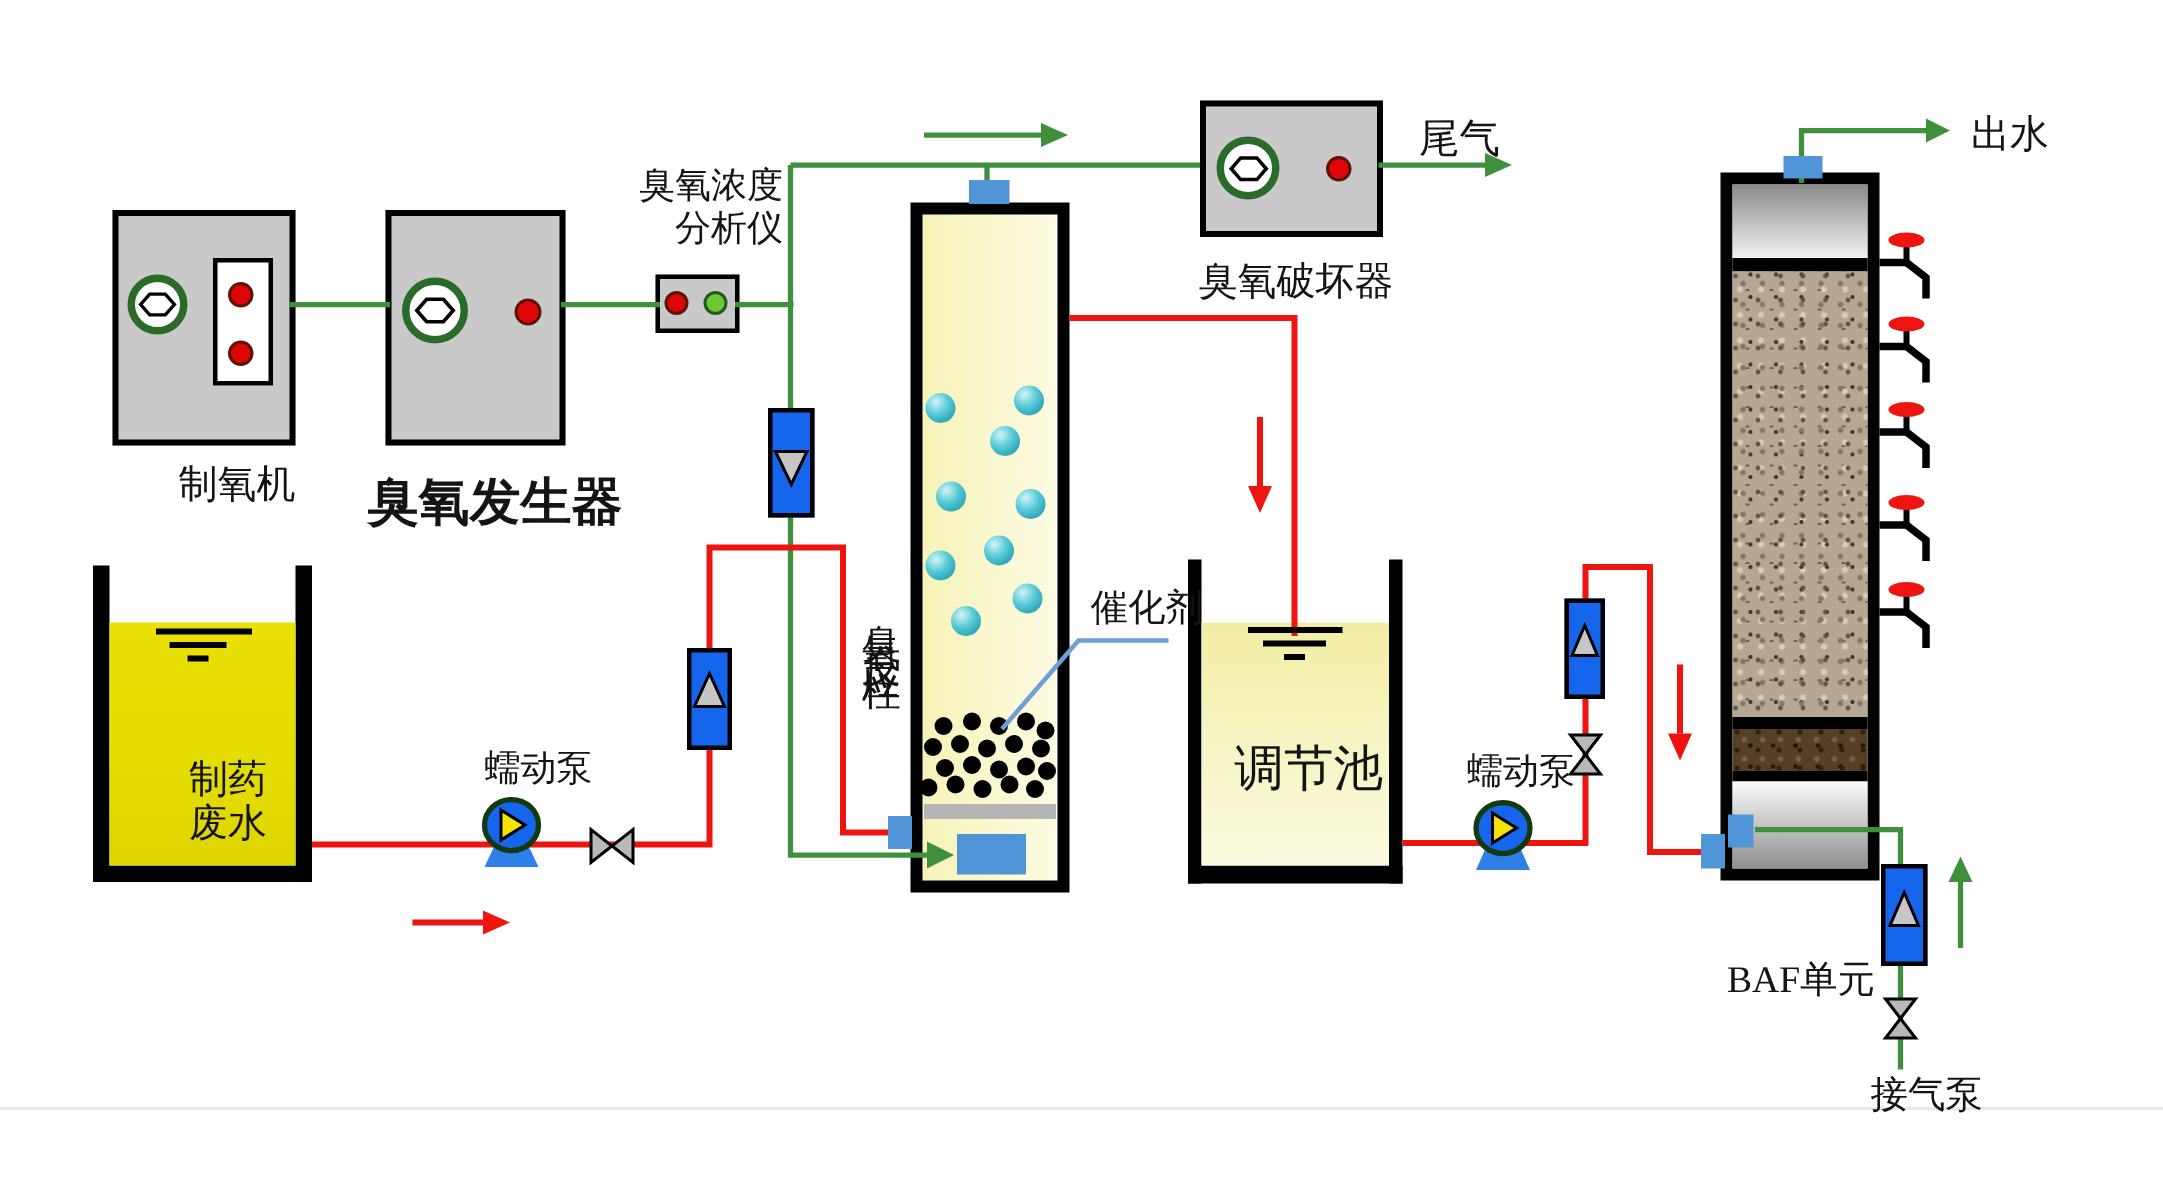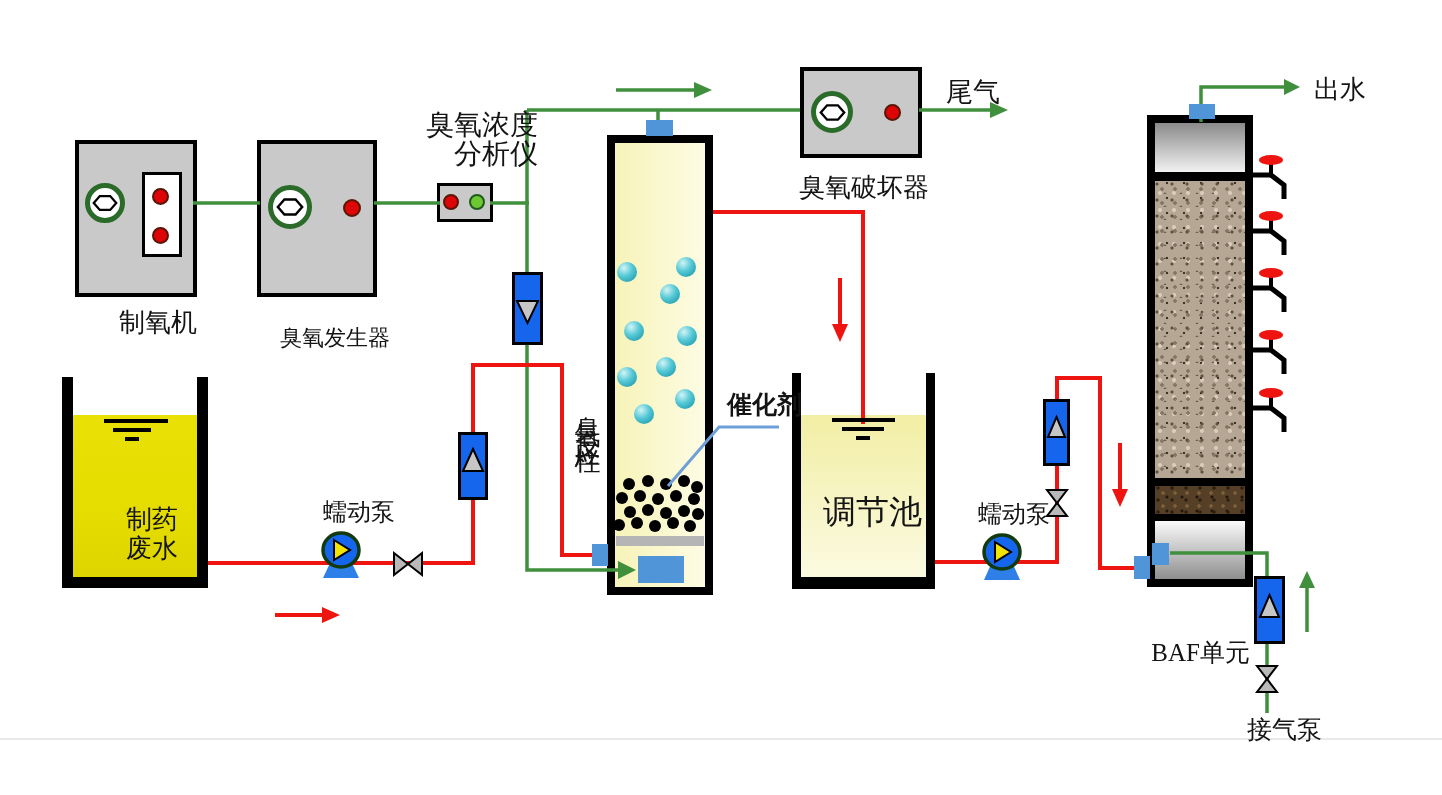--- a/index.html
+++ b/index.html
@@ -268,29 +268,29 @@
         <polygon points="10.5,15 19,35 2,35" fill="#c6c6c6" stroke="#000" stroke-width="2"></polygon>
       </svg>
   </div>
   <div class="flowmeter" style="left:1254px;top:576px;width:31px;height:68px;">
     <svg width="25" height="62" viewBox="0 0 25 62">
         <polygon points="12.5,16 22,38 3,38" fill="#c6c6c6" stroke="#000" stroke-width="2"></polygon>
       </svg>
   </div>
 
   <div class="lbl" style="left:75px;top:305px;width:122px;font-size:26px;">制氧机</div>
-  <div class="lbl" style="left:245px;top:323px;width:145px;font-size:22px;">臭氧发生器</div>
-  <div class="lbl" style="left:414px;top:110px;width:124px;font-size:28px;line-height:29px;">
+  <div class="lbl" style="left:245px;top:312px;width:145px;font-size:34px;font-weight:bold;">臭氧发生器</div>
+  <div class="lbl" style="left:398px;top:110px;width:124px;font-size:24px;line-height:29px;">
     <span style="display:block;">臭氧浓度</span>
     <span style="display:block;">分析仪</span>
   </div>
   <div class="lbl" style="left:794px;top:170px;width:135px;font-size:26px;">臭氧破坏器</div>
   <div class="lbl" style="left:938px;top:74px;width:62px;font-size:27px;">尾气</div>
   <div class="lbl vtext" style="left:570px;top:260px;height:175px;font-size:26px;">臭氧反应柱</div>
-  <div class="lbl" style="left:712px;top:388px;width:90px;font-size:25px;font-weight:bold;">催化剂</div>
+  <div class="lbl" style="left:712px;top:388px;width:90px;font-size:25px;">催化剂</div>
   <div class="lbl" style="left:100px;top:476px;width:78px;font-size:26px;line-height:29px;">
     <span style="display:block;margin-top:29px;">制药</span>
     <span style="display:block;">废水</span>
   </div>
   <div class="lbl" style="left:300px;top:496px;width:95px;font-size:24px;">蠕动泵</div>
   <div class="lbl" style="left:955px;top:498px;width:95px;font-size:24px;">蠕动泵</div>
   <div class="lbl" style="left:810px;top:490px;width:112px;font-size:33px;">调节池</div>
   <div class="lbl" style="left:1138px;top:636px;width:112px;font-size:25px;">BAF单元</div>
   <div class="lbl" style="left:1230px;top:713px;width:92px;font-size:25px;">接气泵</div>
   <div class="lbl" style="left:1304px;top:72px;width:62px;font-size:26px;">出水</div>

